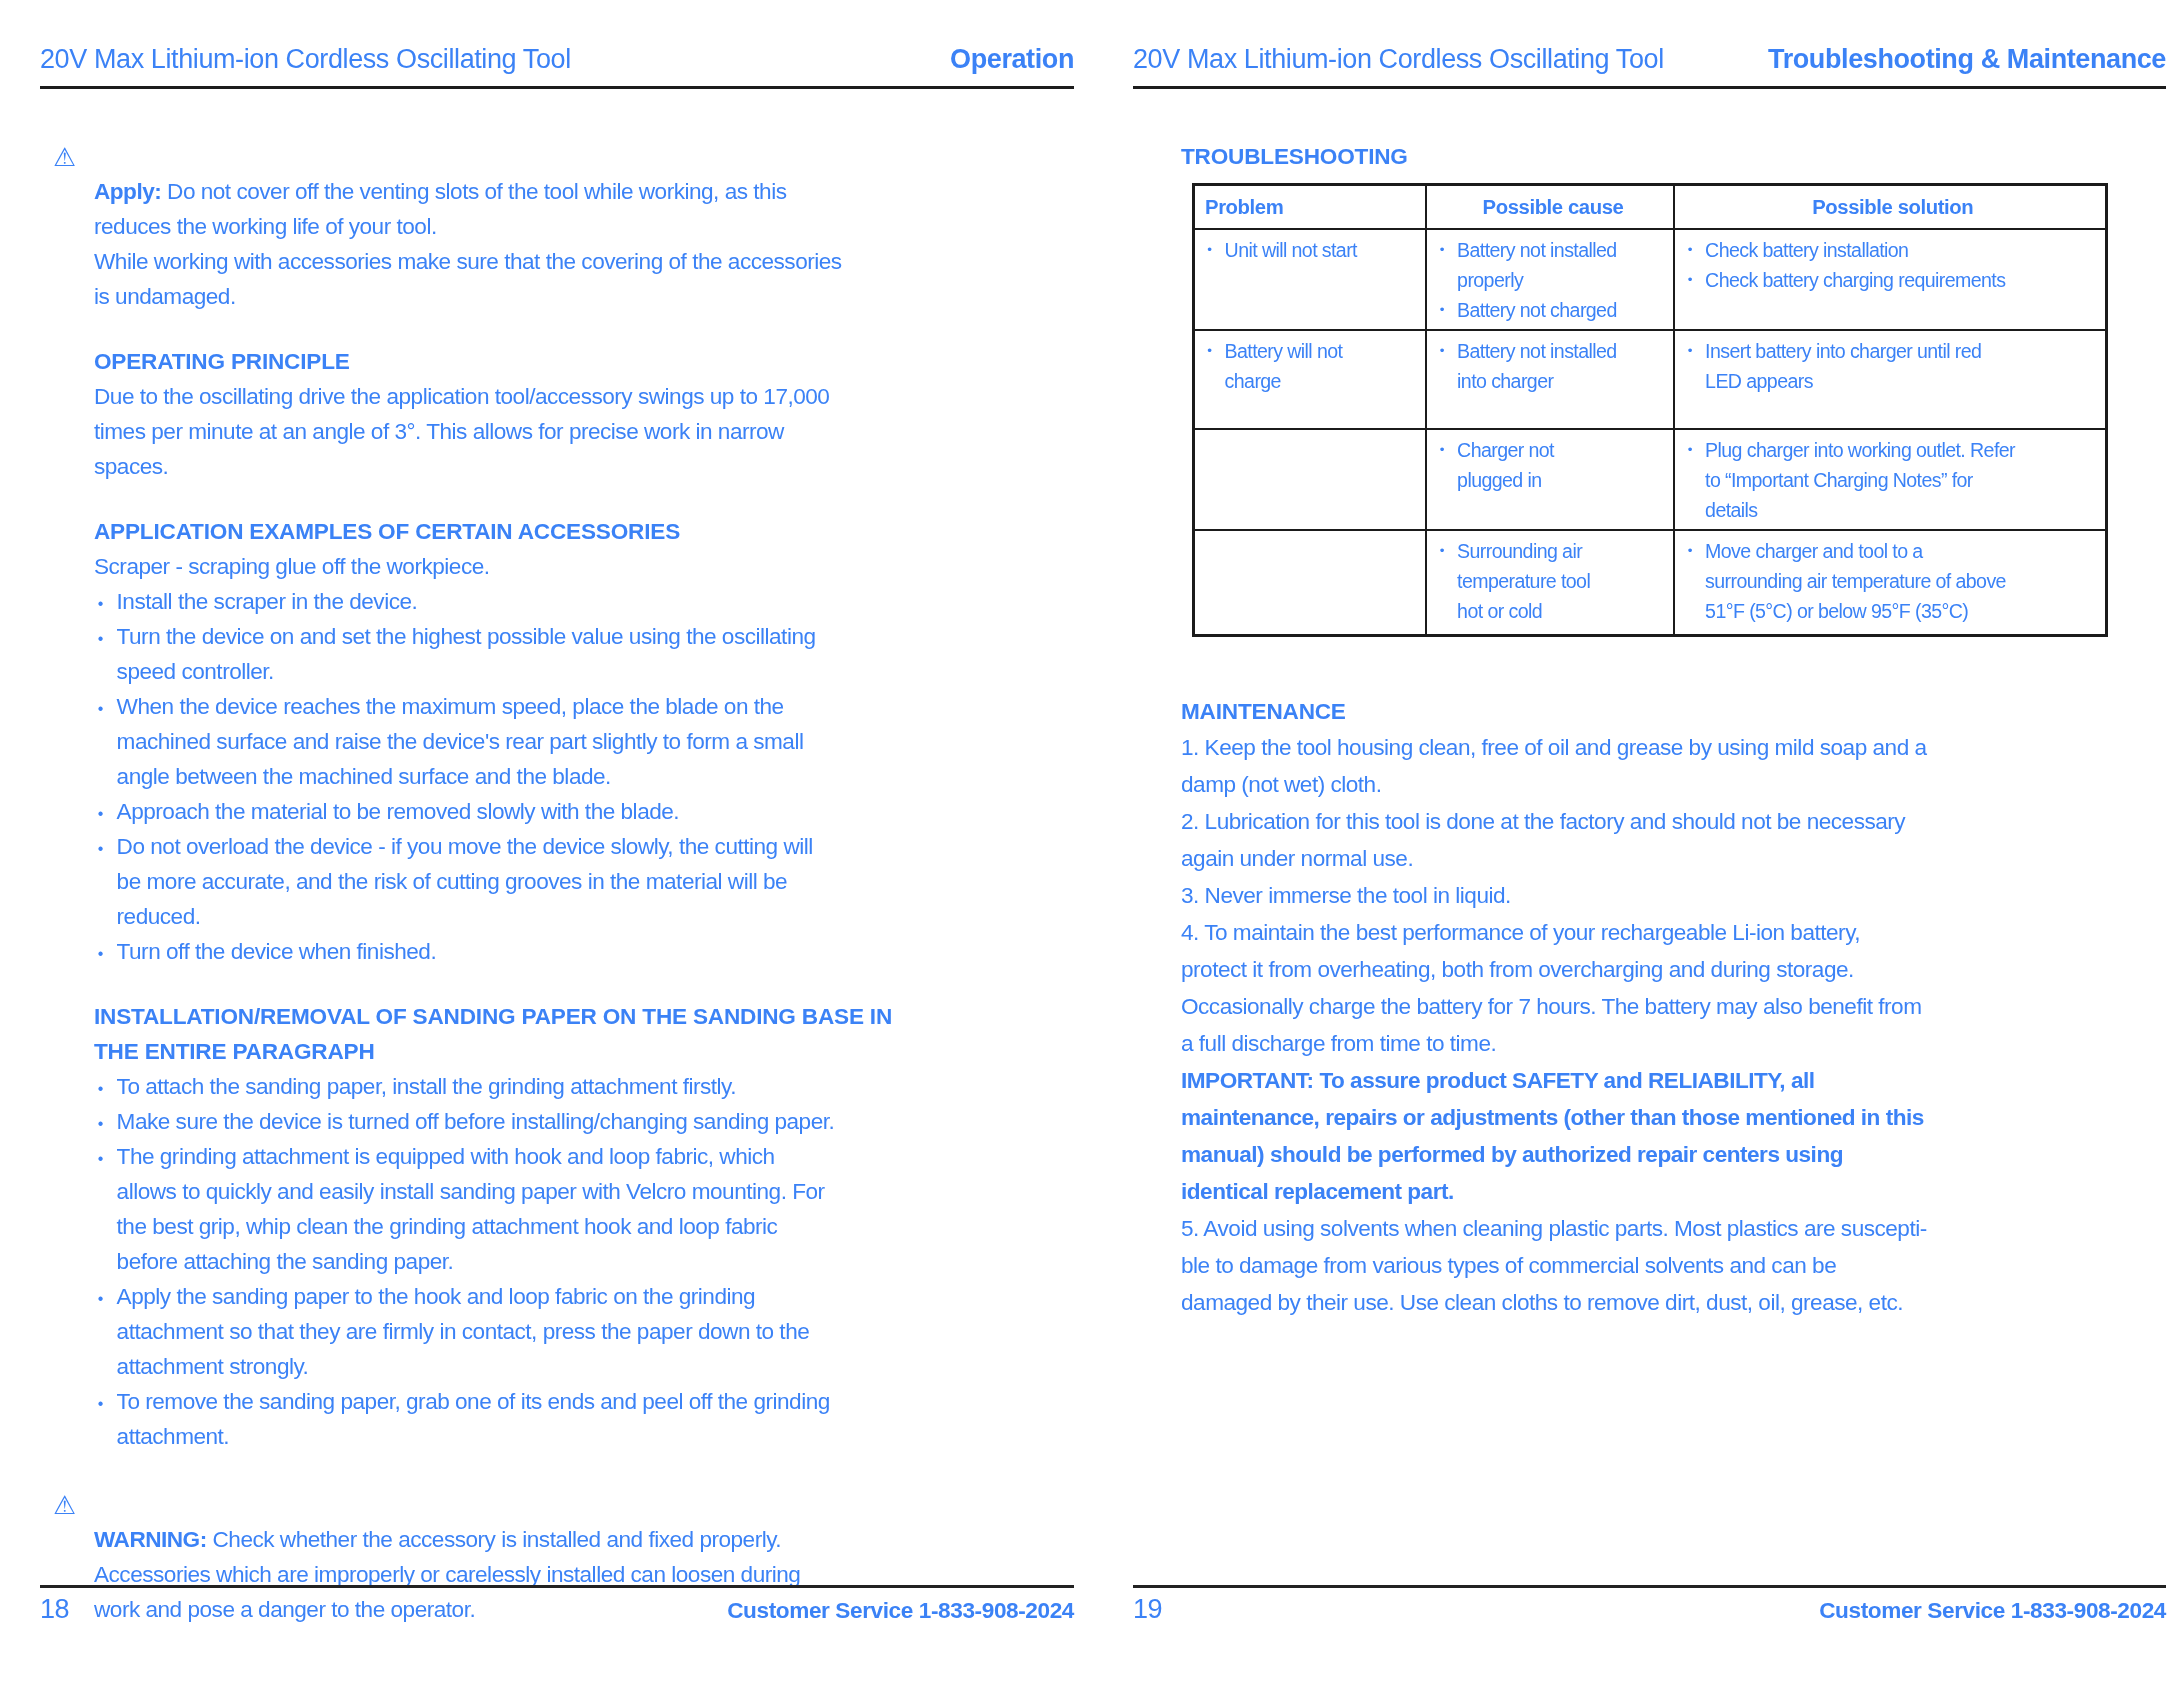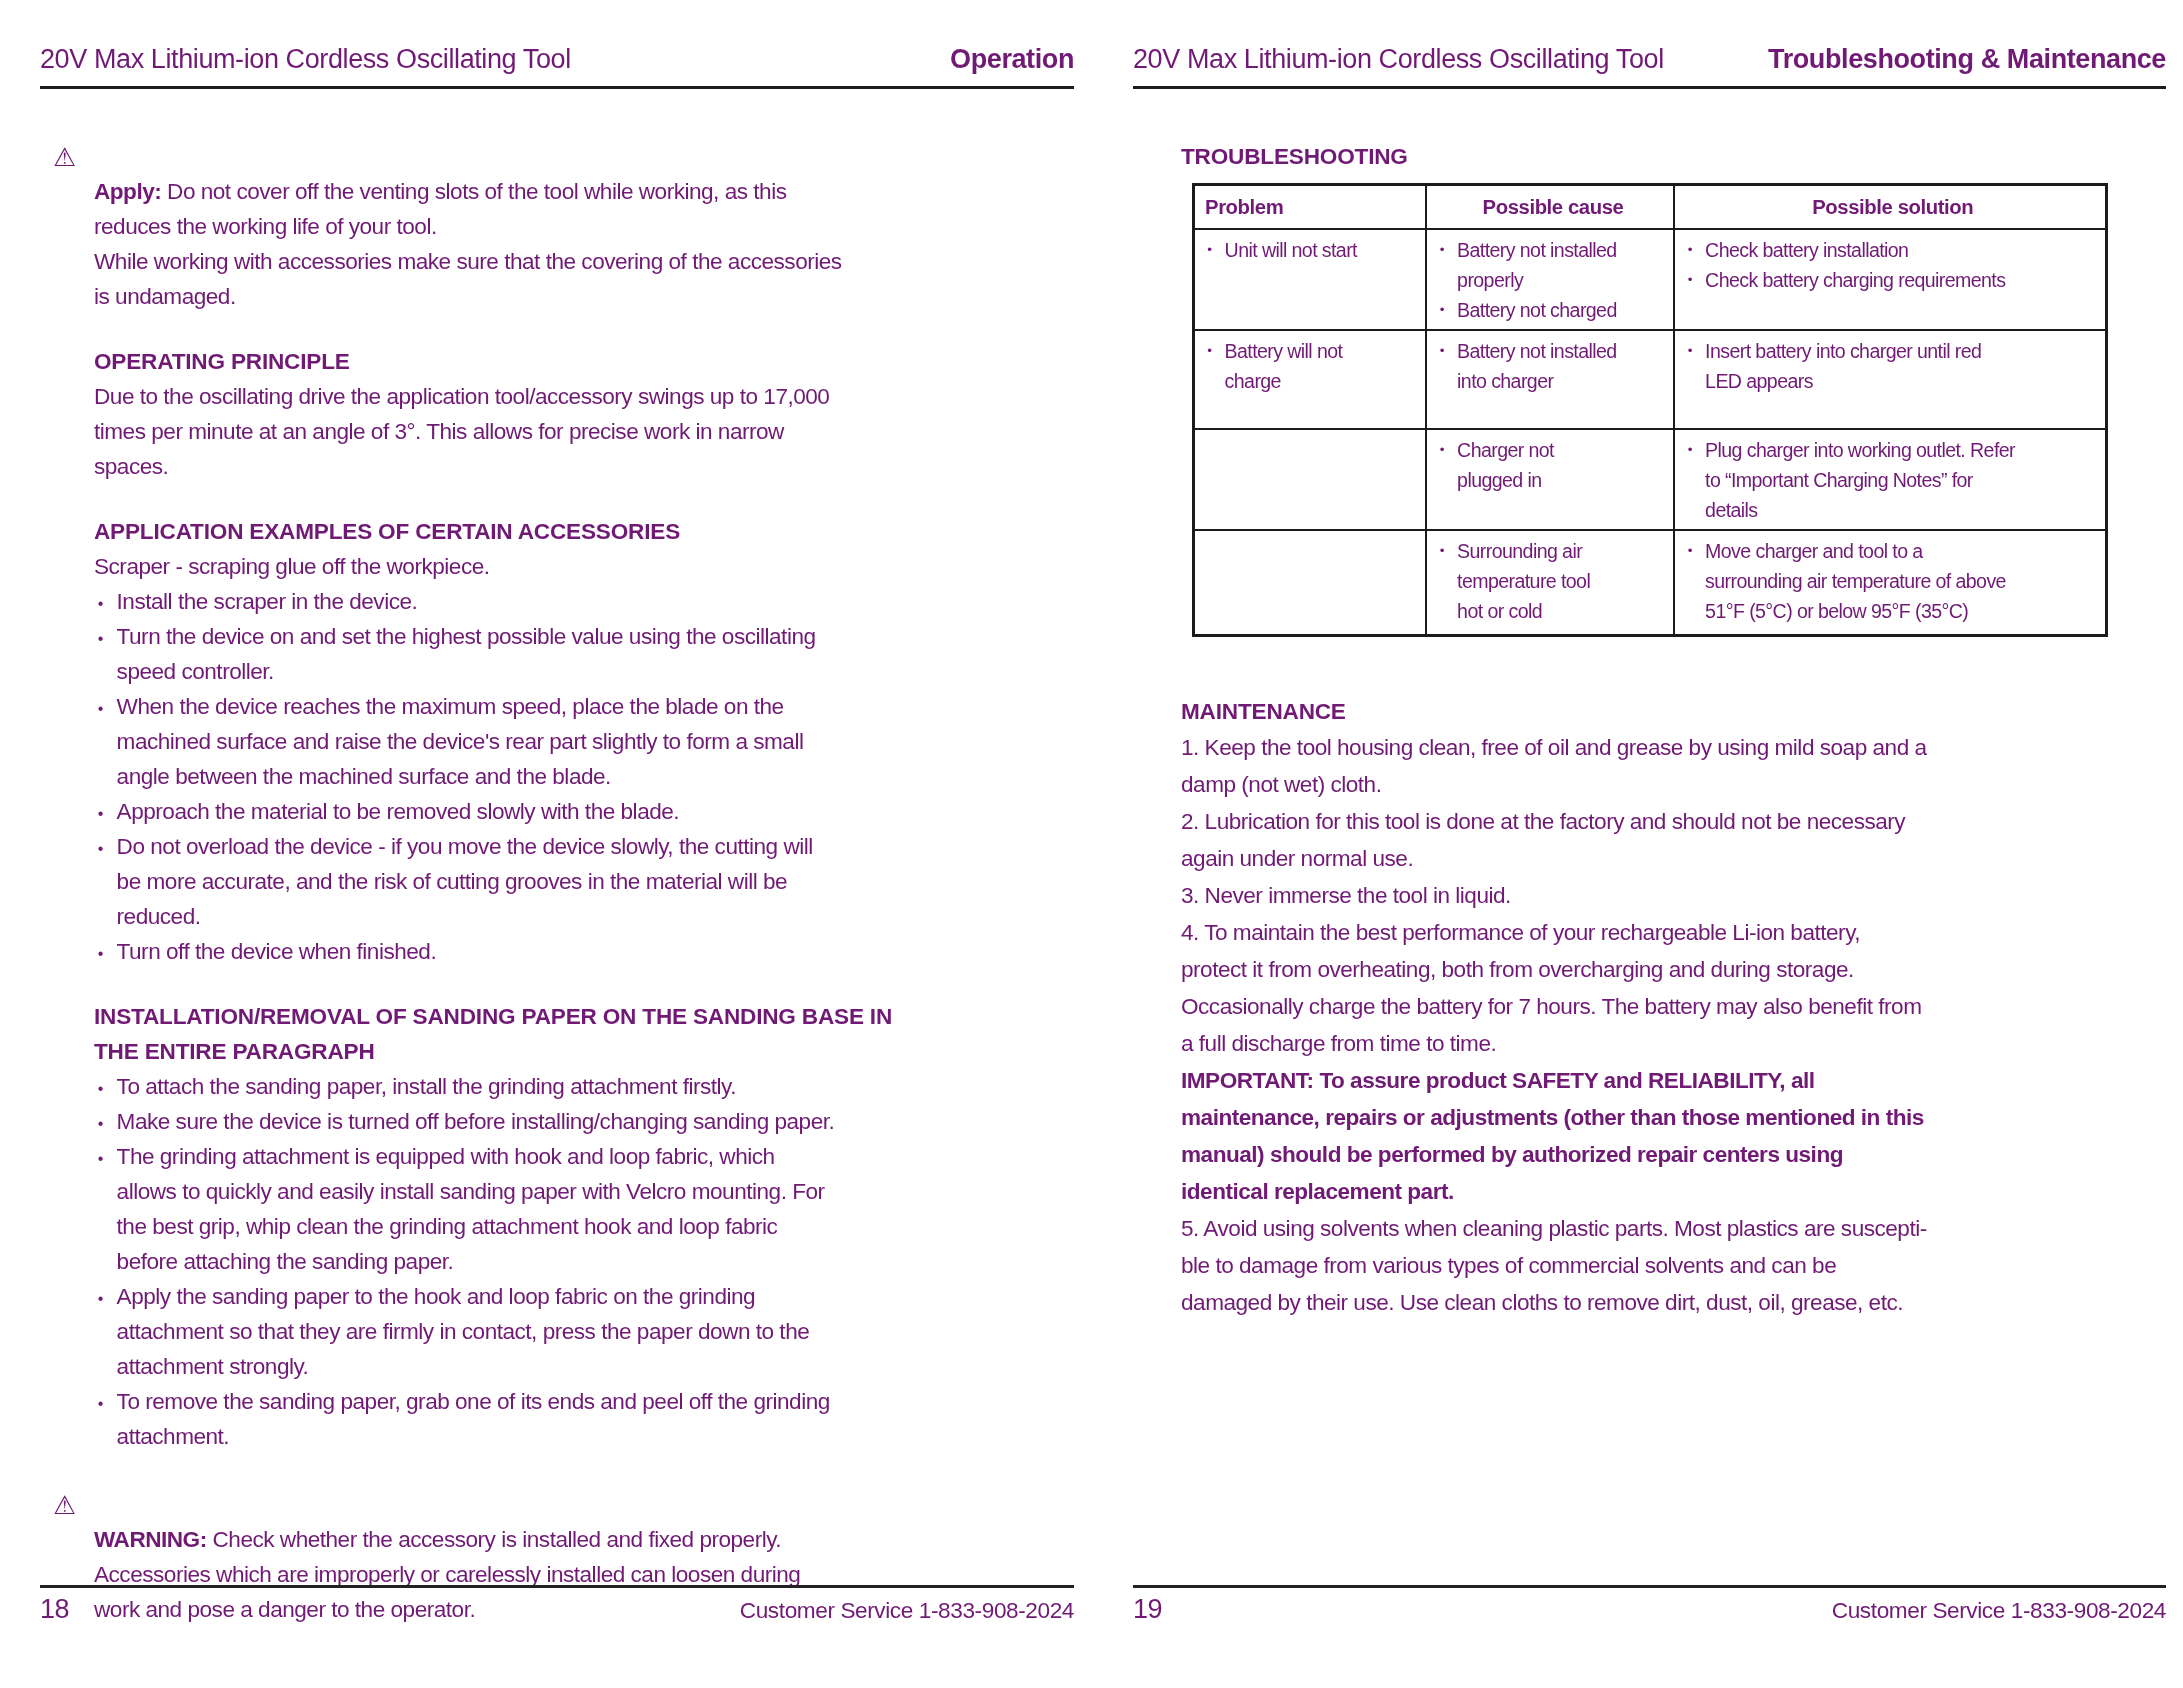--- a/index.html
+++ b/index.html
@@ -1,18 +1,18 @@
 <!DOCTYPE html>
 <html style="font-size:12px"><head>
 <meta charset="utf-8">
 <style>
   html,body { margin:0; padding:0; background:#ffffff; }
   .screen {
     position:relative; width:2183px; height:1689px; background:#ffffff;
-    color:#701a75; font-family:"Liberation Sans", sans-serif; overflow:hidden;
+    color:#3b82f6; font-family:"Liberation Sans", sans-serif; overflow:hidden;
   }
   .page { position:absolute; top:0; height:100%; }
   .page--left  { left:40px;  width:1034px; }
   .page--right { left:1133px; width:1033px; }
 
   .page-header {
     position:absolute; top:44px; left:0; right:0;
     display:flex; justify-content:space-between; align-items:flex-end;
     border-bottom:3.8px solid #1c1c1c; padding-bottom:11.3px;
   }
@@ -67,21 +67,21 @@
   .mnt h3.sec { margin-top:0; }
   .mnt p { margin:0; white-space:pre-line; line-height:37px; }
   .mnt p.bold { font-weight:bold; }
 
   .page-footer {
     position:absolute; left:0; right:0; top:1585px;
     border-top:3.8px solid #222222;
   }
   .footer-row { display:flex; justify-content:space-between; align-items:baseline; padding-top:6px; }
   .pageno { font-size:27px; letter-spacing:-0.4px; }
-  .cs { font-size:22.6px; font-weight:normal; letter-spacing:-0.4px; }
+  .cs { font-size:22.6px; font-weight:bold; letter-spacing:-0.4px; }
 </style>
 </head>
 <body>
 
 <div class="screen">
 
   <div class="page page--left">
     <div class="page-header">
       <span class="title">20V Max Lithium-ion Cordless Oscillating Tool</span>
       <span class="section">Operation</span>

